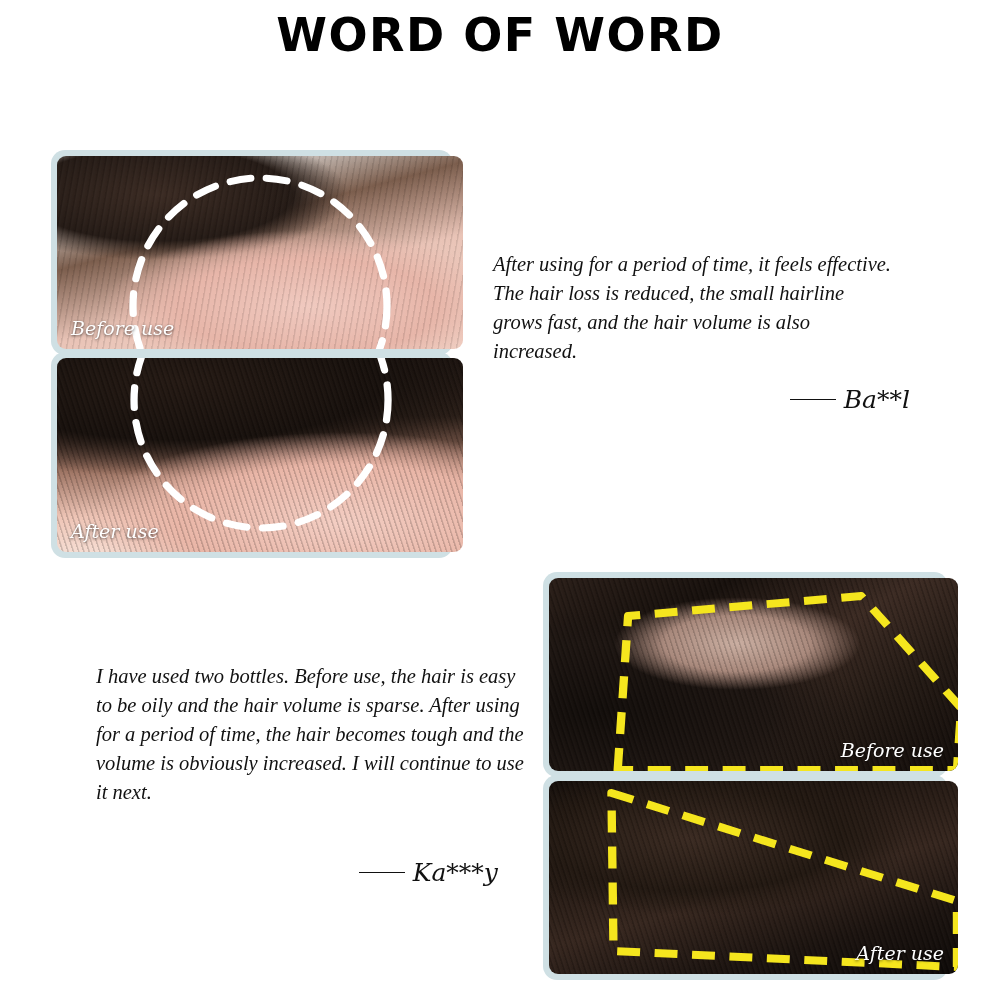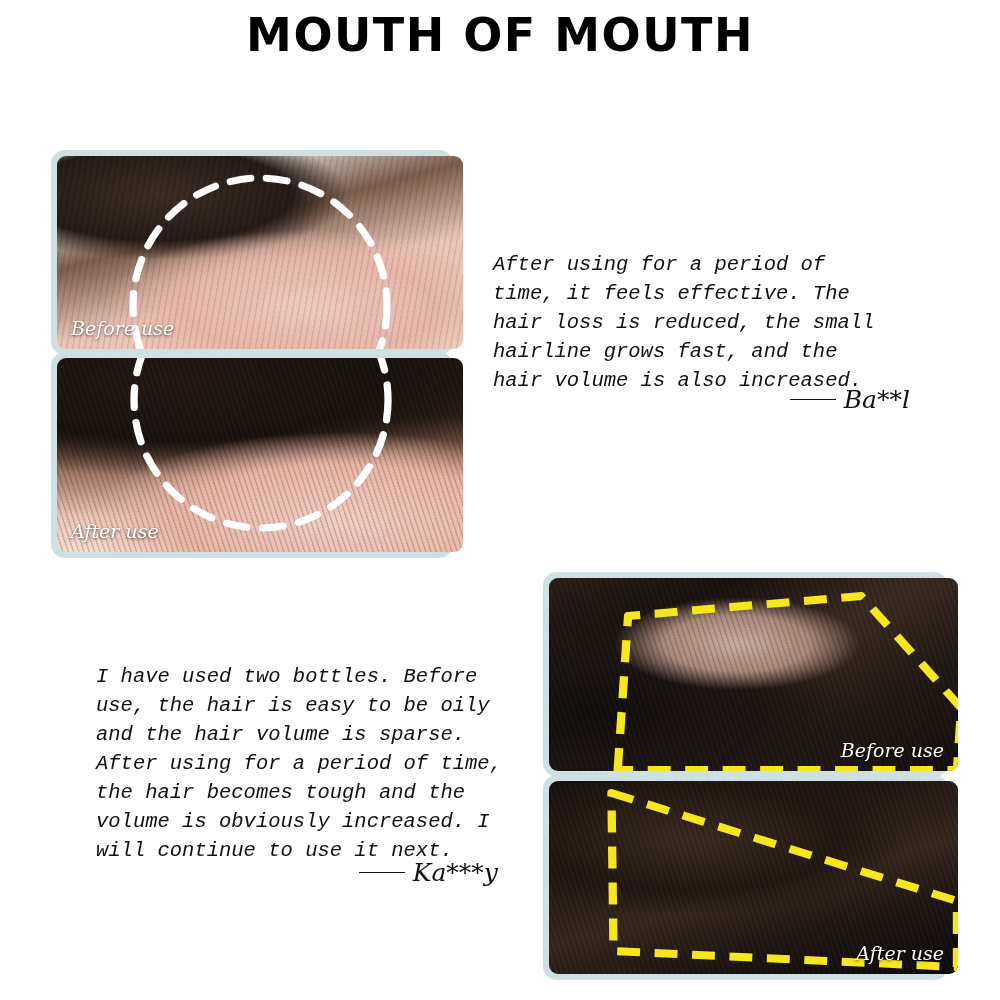--- a/index.html
+++ b/index.html
@@ -120,21 +120,21 @@
     inset: 0;
     width: 100%;
     height: 100%;
     pointer-events: none;
     overflow: visible;
   }
 
   
   .testimonial {
     position: absolute;
-    font-family: Liberation Mono, monospace;
+    font-family: Liberation Serif, serif;
     font-style: italic;
     font-size: 20.5px;
     line-height: 29px;
     color: #111111;
   }
   .attribution {
     font-family: "DejaVu Serif", serif;
     font-style: italic;
     font-size: 25px;
     color: #111111;
@@ -151,21 +151,21 @@
     vertical-align: middle;
     margin-right: 8px;
     position: relative;
     top: -4px;
   }
 </style>
 </head>
 <body>
 
 <div class="title-block">
-  <div class="title-line">MOUTH OF MOUTH</div>
+  <div class="title-line">WORD OF WORD</div>
 </div>
 
 <div class="photo-card" style="left:51px; top:150px; width:402px; height:205px;">
   <div class="photo scalp-a">
     <div class="strands light"></div>
     <svg class="marker-svg" viewBox="0 0 390 193" preserveAspectRatio="none">
       <ellipse cx="195" cy="150" rx="122" ry="128" fill="none" stroke="#ffffff" stroke-width="7" stroke-dasharray="20 15" stroke-linecap="round"></ellipse>
     </svg>
     <div class="photo-label label-bl">Before use</div>
   </div>

